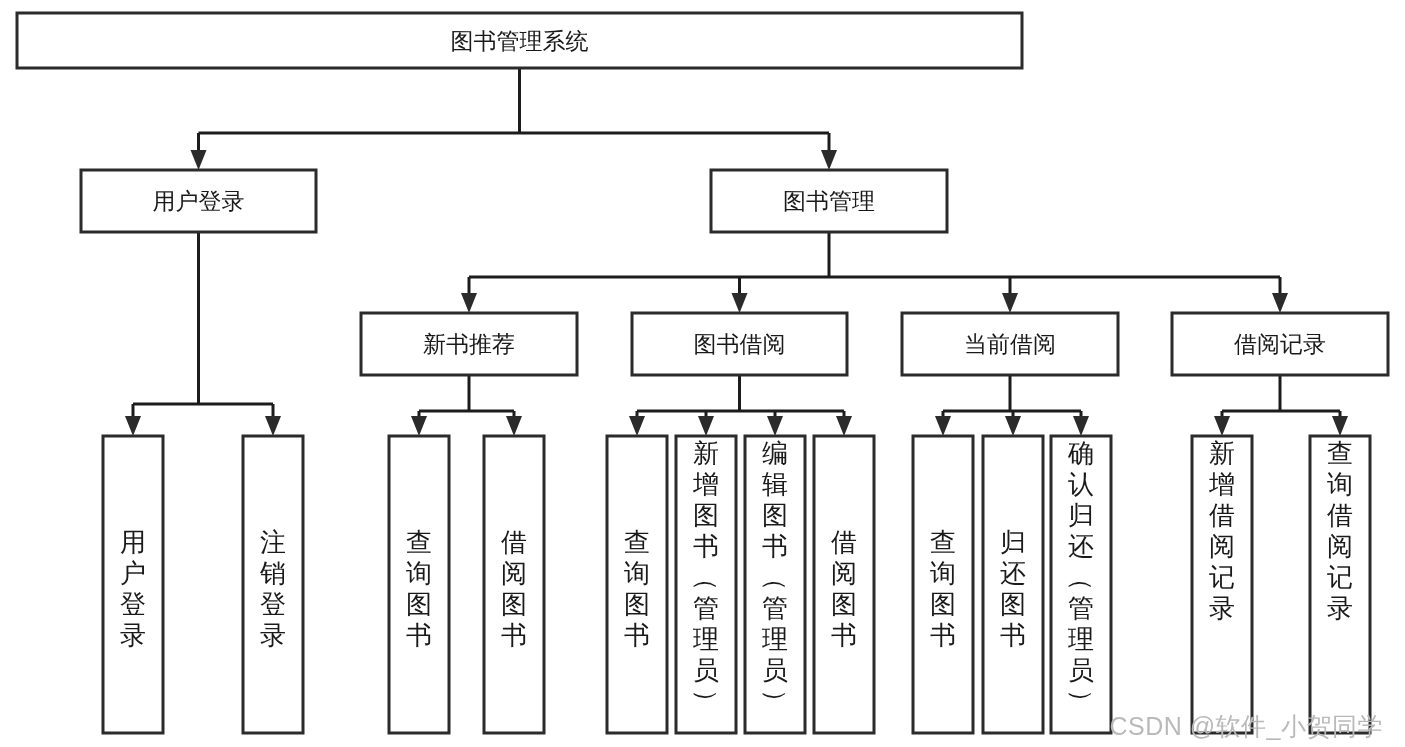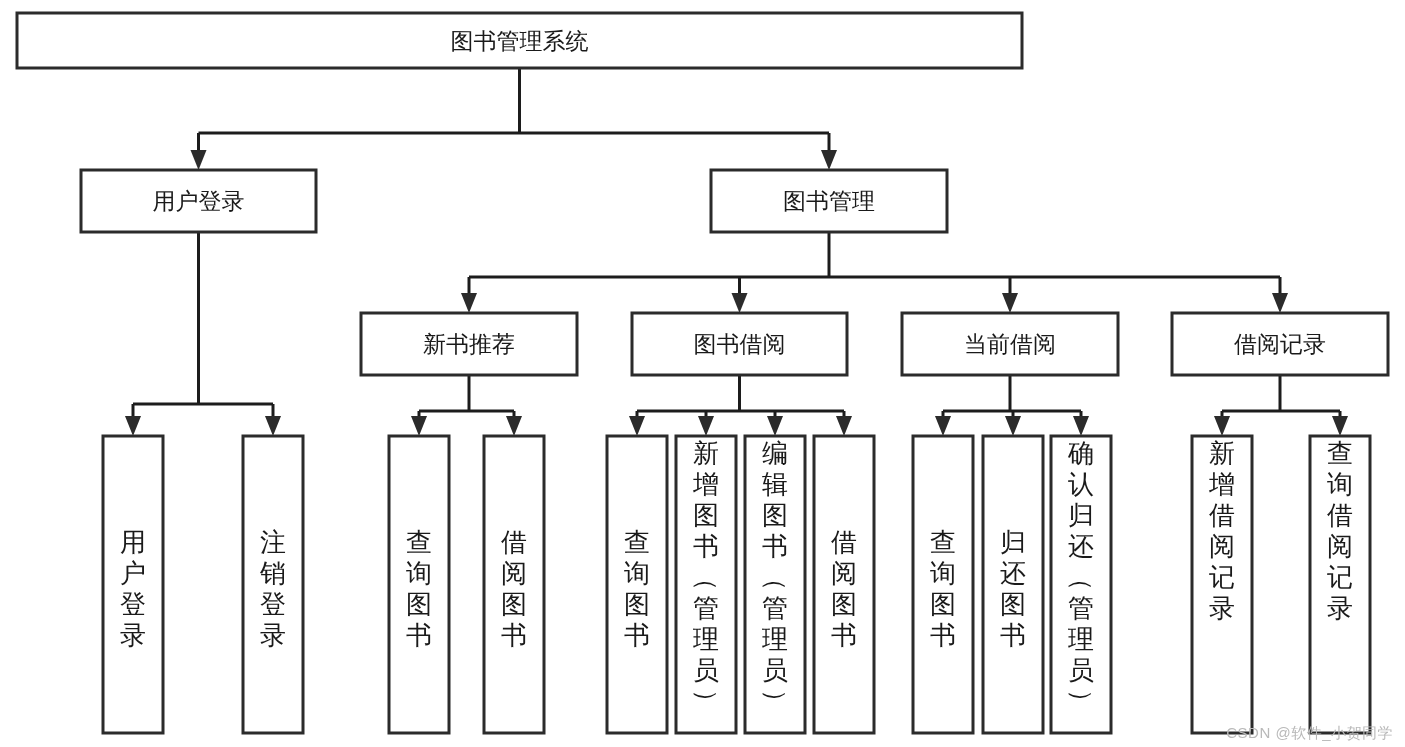--- a/index.html
+++ b/index.html
@@ -29,24 +29,24 @@
   }
   .label-h{font-size:23px;}
   .leaf-char{
     font-family:"Liberation Sans","DejaVu Sans",sans-serif;
     font-size:26px;
     fill:#1a1a1a;
     text-anchor:middle;
   }
   .watermark{
     position:absolute;
-    right:12px;
+    right:22px;
     bottom:4px;
     font-family:"Liberation Sans","DejaVu Sans",sans-serif;
-    font-size:15px;
+    font-size:25px;
     color:#b9b9b9;
     letter-spacing:.5px;
     white-space:nowrap;
     pointer-events:none;
   }
 </style>
 </head>
 <body>
 
 <svg id="diagram" viewBox="0 0 1405 747" width="1405" height="747" xmlns="http://www.w3.org/2000/svg">

